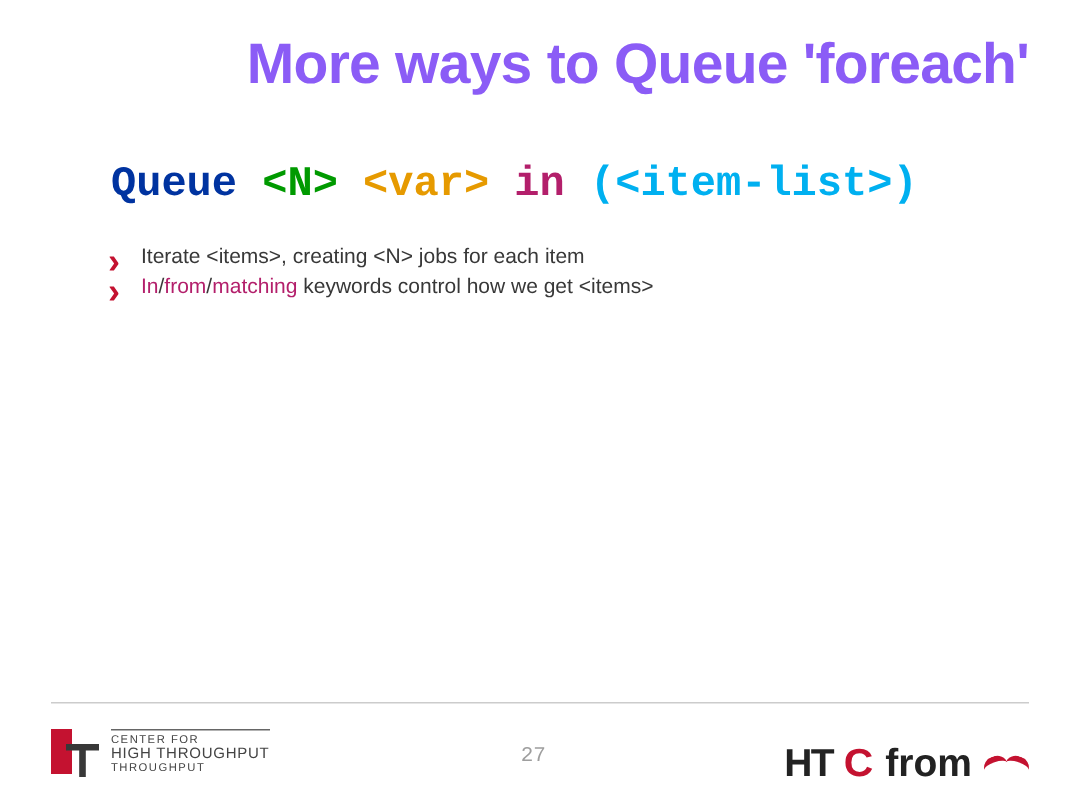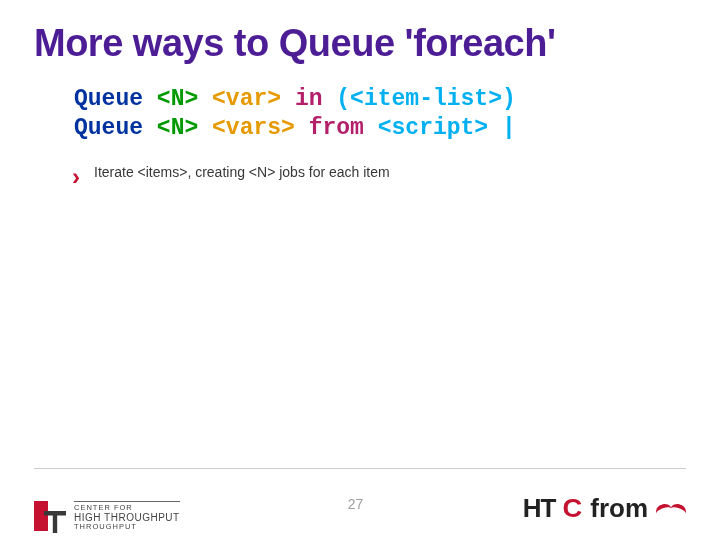--- a/index.html
+++ b/index.html
@@ -1,35 +1,35 @@
 <!DOCTYPE html>
 <html><head>
 <meta charset="utf-8">
 <style>
   * { margin: 0; padding: 0; box-sizing: border-box; }
   html, body { width: 720px; height: 540px; font-family: Arial, Helvetica, sans-serif; background: #fff; overflow: hidden; position: relative; }
   .slide { width: 720px; height: 540px; position: relative; padding: 22px 34px 0 34px; }
-  .title { font-size: 38px; font-weight: 700; color: #4c1d95; letter-spacing: -0.5px; }
-  .code-block { margin-top: 20px; margin-left: 40px; font-family: "Courier New", Courier, monospace; font-size: 23px; line-height: 1.28; color: #000; font-weight: bold; }
+  .title { font-size: 38px; font-weight: 700; color: #8b5cf6; letter-spacing: -0.5px; text-align: right; }
+  .code-block { margin-top: 41px; margin-left: 40px; font-family: "Courier New", Courier, monospace; font-size: 28px; line-height: 1.28; color: #000; font-weight: bold; }
   .code-line { white-space: pre; }
   .c-cmd { color: #0033a0; }
   .c-n { color: #009a00; }
   .c-var { color: #e69a00; }
   .c-kw { color: #b31f6b; }
   .c-arg { color: #00B0F0; }
   .bullets { margin-top: 18px; margin-left: 38px; font-size: 14px; line-height: 1.45; color: #383838; }
   .bullets li { list-style: none; position: relative; padding-left: 22px; }
   .bullets li::before { content: "›"; position: absolute; left: 0; top: -2px; color: #c41230; font-size: 24px; font-weight: 700; }
   .kw-in { color: #b31f6b; }
   .kw-from { color: #b31f6b; }
   .kw-match { color: #b31f6b; }
   .footer { position: absolute; left: 0; bottom: 0; width: 720px; height: 72px; }
   .footer-rule { position: absolute; left: 34px; right: 34px; top: 0; border-top: 1px solid #ccc; }
-  .page-num { position: absolute; left: 0; width: 711px; top: 28px; text-align: center; font-size: 14px; color: #9e9e9e; }
-  .logo-left { position: absolute; left: 34px; bottom: 9px; display: flex; align-items: flex-end; gap: 8px; }
+  .page-num { position: absolute; left: 0; width: 711px; top: 28px; text-align: center; font-size: 14px; color: #9e9e9e; font-family: Liberation Mono, monospace; }
+  .logo-left { position: absolute; left: 34px; bottom: 24px; display: flex; align-items: flex-end; gap: 8px; }
   .logo-ht { display: flex; align-items: flex-end; }
   .ht-h { width: 14px; height: 30px; background: #c41230; }
   .ht-t { width: 22px; height: 22px; background: #383838; margin-left: -4px; clip-path: polygon(0 0, 100% 0, 100% 20%, 60% 20%, 60% 100%, 40% 100%, 40% 20%, 0 20%); position: relative; top: 2px;}
   .logo-left-text { font-size: 9px; letter-spacing: 0.5px; color: #444; line-height: 1.1; border-top:1px solid #666; padding-top:2px;}
   .logo-left-text .l1 { font-size: 7.5px; letter-spacing: 1px; }
   .logo-left-text .l2 { font-weight: 400; font-size: 10px; letter-spacing: 0.5px; }
   .logo-right { position: absolute; right: 34px; bottom: 16px; font-size: 26px; font-weight: 700; color: #222; font-family: "Arial Narrow", Arial, sans-serif; display:flex; align-items:center; gap:8px;}
   .logo-right .ht { letter-spacing: -1px; }
   .logo-right .c-letter { color: #c41230; display:inline-block; transform: scaleX(1.05); }
   .bird { width: 30px; height: 18px; position: relative; }
@@ -38,25 +38,25 @@
   .bird::after { right:0; top:4px; transform: rotate(18deg); }
 </style>
 </head>
 <body>
 
 <div class="slide">
   <h1 class="title">More ways to Queue 'foreach'</h1>
 
   <div class="code-block">
     <div class="code-line"><span class="c-cmd">Queue</span> <span class="c-n">&lt;N&gt;</span> <span class="c-var">&lt;var&gt;</span> <span class="c-kw">in</span> <span class="c-arg">(&lt;item-list&gt;)</span></div>
-    <div class="code-line"><span class="c-cmd">Queue</span> <span class="c-n">&lt;N&gt;</span> <span class="c-var">&lt;vars&gt;</span> <span class="c-kw">from</span> <span class="c-arg">&lt;script&gt; |</span></div>
   </div>
 
   <ul class="bullets">
     <li><span>Iterate &lt;items&gt;, creating &lt;N&gt; jobs for each item</span></li>
+    <li><span class="kw-in">In</span><span>/</span><span class="kw-from">from</span><span>/</span><span class="kw-match">matching</span><span> keywords control how we get &lt;items&gt;</span></li>
   </ul>
 
   <div class="footer">
     <div class="footer-rule"></div>
     <div class="page-num">27</div>
 
     <div class="logo-left">
       <div class="logo-ht">
         <div class="ht-h"></div>
         <div class="ht-t"></div>

